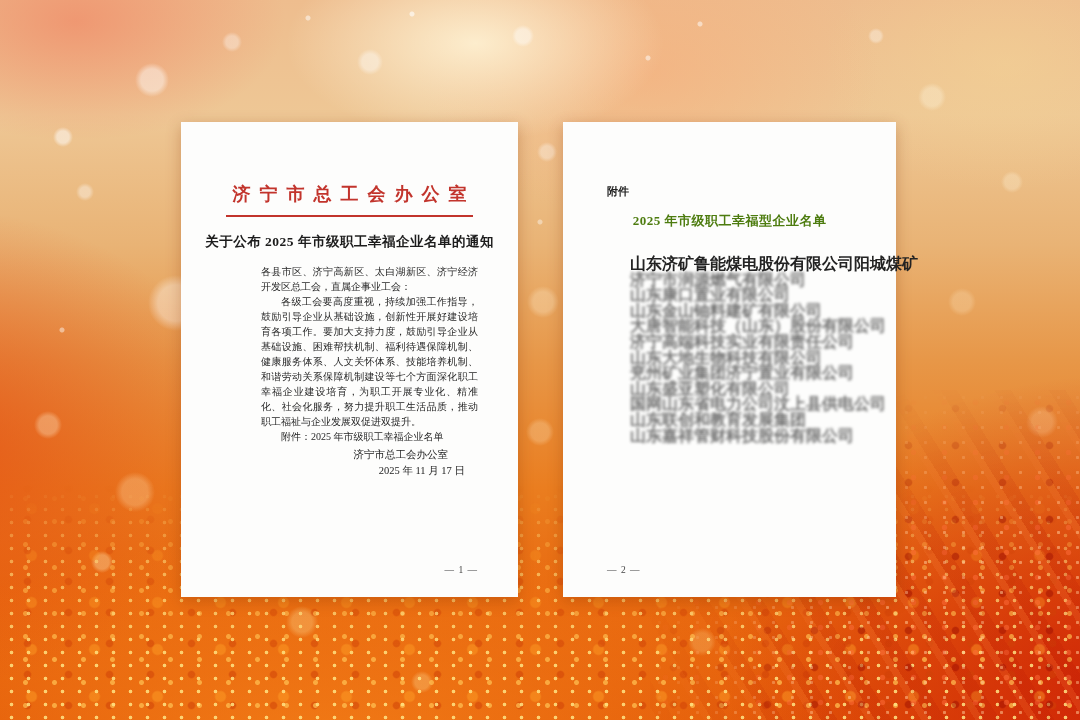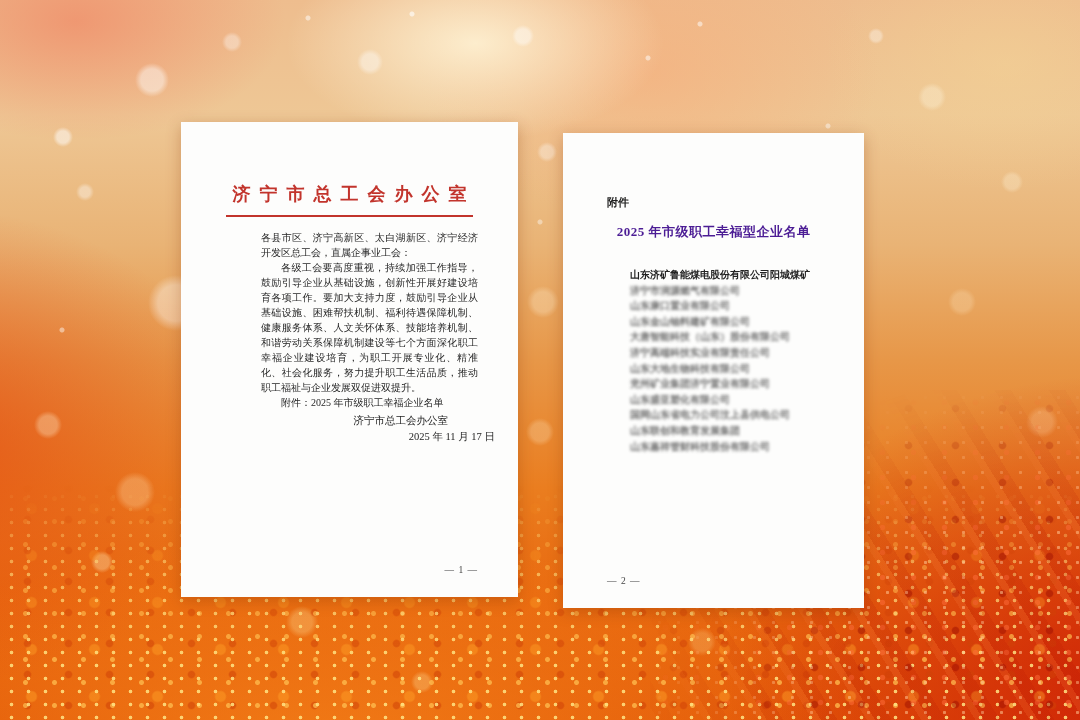--- a/index.html
+++ b/index.html
@@ -86,21 +86,21 @@
   }
 
   
   .page {
     position: absolute;
     background: #fdfdfc;
     box-shadow: 0 4px 14px rgba(130,45,0,.30);
     color: #232323;
   }
   .page-left  { left: 181px; top: 122px; width: 337px; height: 475px; }
-  .page-right { left: 563px; top: 122px; width: 301px; height: 475px; margin-top: 11px; }
+  .page-right { left: 563px; top: 122px; width: 333px; height: 475px; }
 
   
   .letterhead {
     margin-top: 60px;
     text-align: center;
     font-size: 18px;
     font-weight: bold;
     color: #c2342c;
     letter-spacing: 9px;
     text-indent: 9px;
@@ -124,49 +124,49 @@
     margin-top: 13px;
     padding: 0 40px 0 44px;
     font-size: 10px;
     line-height: 15px;
     text-align: justify;
     color: #262626;
     margin-left: 36px;
   }
   .notice-body p.indent { text-indent: 2em; }
   .sig-line  { padding-right: 70px; text-align: right; font-size: 10.5px; line-height: 16px; margin-top: 3px; }
-  .date-line { padding-right: 23px; text-align: right; font-size: 10.5px; line-height: 16px; }
+  .date-line { padding-right: 53px; text-align: right; font-size: 10.5px; line-height: 16px; }
   .pagenum {
     position: absolute; bottom: 22px;
     font-size: 9.5px; color: #444; letter-spacing: 1px;
   }
   .pagenum-right-side { right: 40px; }
   .pagenum-left-side  { left: 44px; }
 
   
   .attach-label {
     margin: 62px 0 0 44px;
     font-size: 11px;
     font-weight: bold;
     color: #1e1e1e;
   }
   .attach-title {
     margin-top: 13px;
     text-align: center;
     font-size: 13px;
     font-weight: bold;
     letter-spacing: .5px;
-    color: #4c1d95;
+    color: #4d7c0f;
     white-space: nowrap;
   }
   .company-list {
     margin: 26px 0 0 67px;
   }
   .company {
-    font-size: 10px;
+    font-size: 16px;
     font-weight: 600;
     line-height: 15.6px;
     color: #232323;
     white-space: nowrap;
   }
   .company.blurred {
     filter: blur(1.6px);
     opacity: .72;
     color: #3a3a3a;
   }
@@ -175,20 +175,21 @@
 <body>
 
 <div class="bg-base"></div>
 <div class="bg-bokeh"></div>
 <div class="bg-glitter"></div>
 <div class="bg-glitter-red"></div>
 
 <div class="page page-left">
   <div class="letterhead">济宁市总工会办公室</div>
   <div class="letterhead-rule"></div>
+  <div class="notice-title">关于公布 2025 年市级职工幸福企业名单的通知</div>
   <div class="notice-body">
     <p>各县市区、济宁高新区、太白湖新区、济宁经济开发区总工会，直属企事业工会：</p>
     <p class="indent">各级工会要高度重视，持续加强工作指导，鼓励引导企业从基础设施，创新性开展好建设培育各项工作。要加大支持力度，鼓励引导企业从基础设施、困难帮扶机制、福利待遇保障机制、健康服务体系、人文关怀体系、技能培养机制、和谐劳动关系保障机制建设等七个方面深化职工幸福企业建设培育，为职工开展专业化、精准化、社会化服务，努力提升职工生活品质，推动职工福祉与企业发展双促进双提升。</p>
     <p class="indent">附件：2025 年市级职工幸福企业名单</p>
   </div>
   <div class="sig-line">济宁市总工会办公室</div>
   <div class="date-line">2025 年 11 月 17 日</div>
   <div class="pagenum pagenum-right-side">— 1 —</div>
 </div>
 

